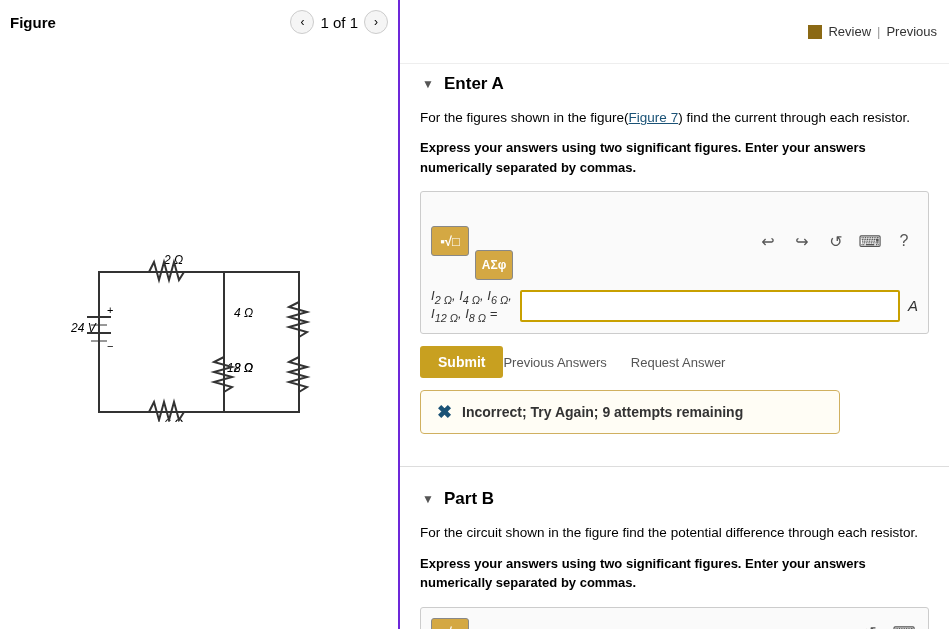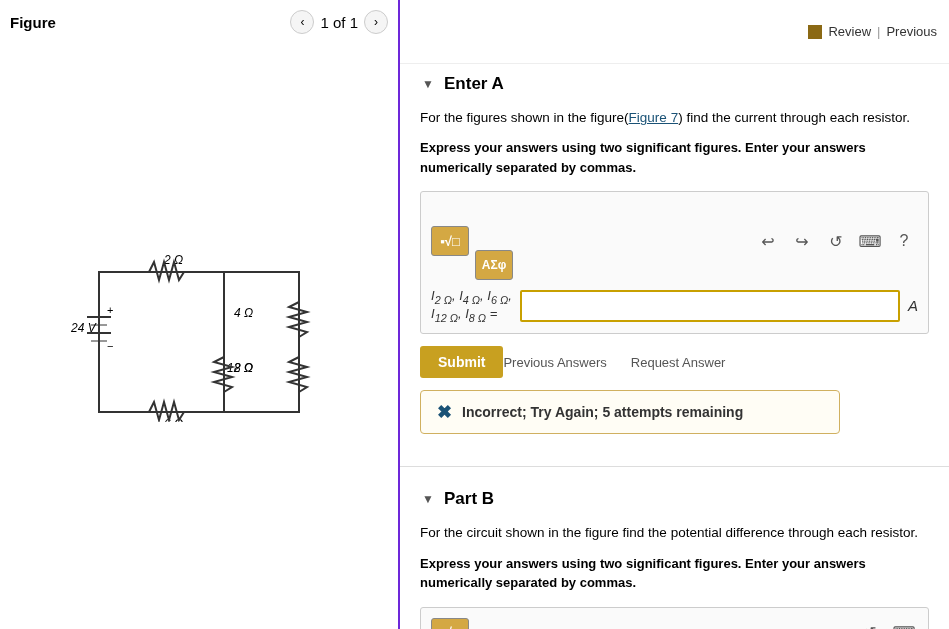--- a/index.html
+++ b/index.html
@@ -356,21 +356,21 @@
     </div>
 
     <div class="action-row">
       <button class="submit-btn">Submit</button>
       <a href="#" class="prev-answers-link">Previous Answers</a>
       <a href="#" class="request-answer-link">Request Answer</a>
     </div>
 
     <div class="feedback-box">
       <span class="feedback-icon">✖</span>
-      <span class="feedback-text">Incorrect; Try Again; 5 attempts remaining</span>
+      <span class="feedback-text">Incorrect; Try Again; 9 attempts remaining</span>
     </div>
   </div>
 
   <hr class="divider">
 
   <div class="part-section">
     <div class="part-header">
       <span class="part-toggle">▼</span>
       <span class="part-title">Part B</span>
     </div>

